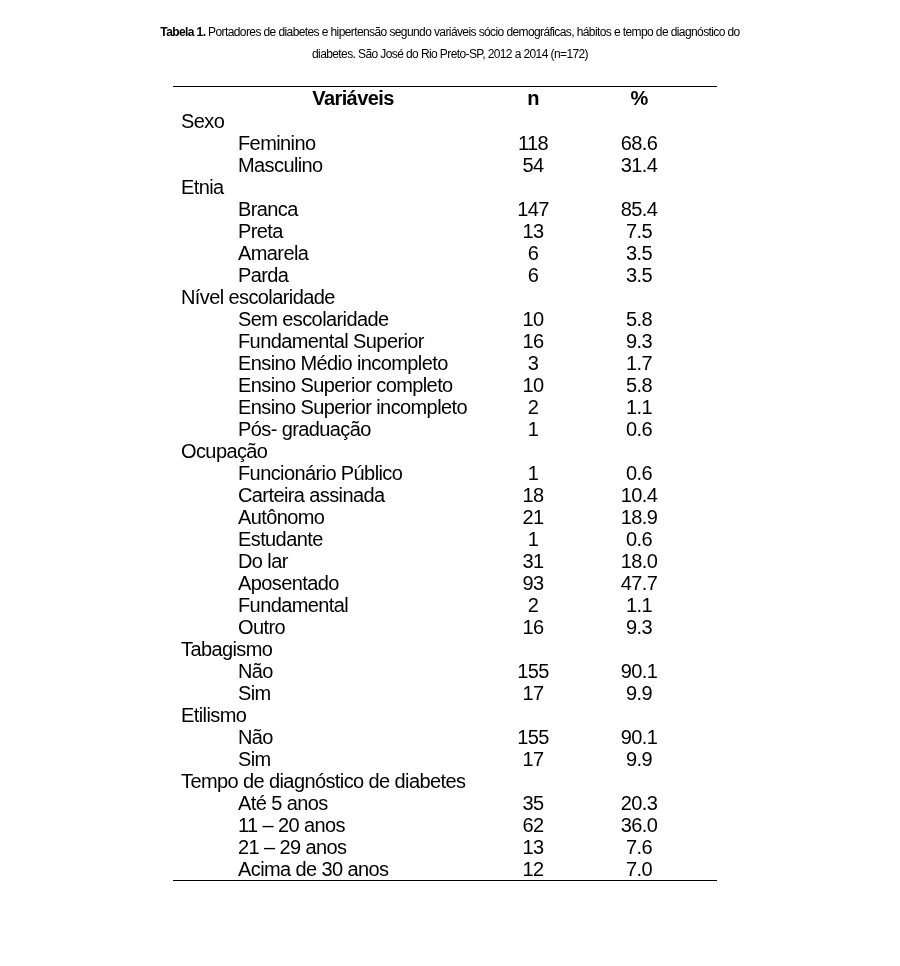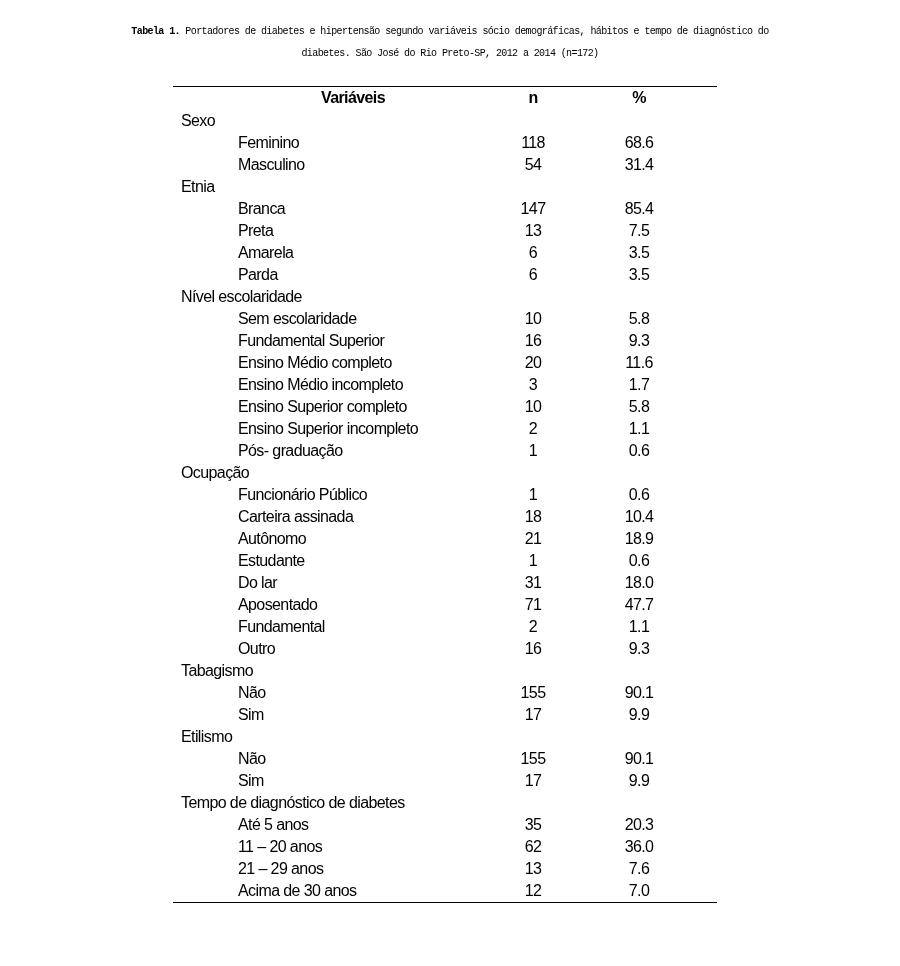--- a/index.html
+++ b/index.html
@@ -2,32 +2,31 @@
 <html><head>
 <meta charset="utf-8">
 <style>
   html, body { margin: 0; padding: 0; background: #ffffff; }
   body {
     width: 900px; height: 966px; position: relative; overflow: hidden;
     font-family: "Liberation Sans", sans-serif; color: #000;
   }
   .caption {
     position: absolute; left: 0; top: 21px; width: 900px;
-    text-align: center; font-size: 10px; line-height: 22px;
+    text-align: center; font-size: 12px; line-height: 22px;
     letter-spacing: -0.6px;
-    font-family: Liberation Mono, monospace;
   }
   .caption b { font-weight: bold; }
   .table-wrap {
     position: absolute; left: 173px; top: 86px; width: 544px;
   }
   .rule-top { border-top: 1px solid #000; width: 544px; }
   .rule-bottom { border-top: 1px solid #000; width: 544px; }
   .row {
-    position: relative; height: 22px; font-size: 16px; line-height: 22px;
+    position: relative; height: 22px; font-size: 20px; line-height: 22px;
     letter-spacing: -0.6px;
   }
   .row .label { position: absolute; left: 8px; white-space: nowrap; }
   .row.sub .label { left: 65px; text-align: center; }
   .row .n { position: absolute; left: 330px; width: 60px; text-align: center; }
   .row .pct { position: absolute; left: 436px; width: 60px; text-align: center; }
   .row.header .label { left: 0; width: 360px; text-align: center; font-weight: bold; }
   .row.header .n, .row.header .pct { font-weight: bold; }
   .row.header { height: 23px; }
 </style>
@@ -90,25 +89,20 @@
         <span class="label">Sem escolaridade</span>
         <span class="n">10</span>
         <span class="pct">5.8</span>
       </div>
       <div class="row sub">
         <span class="label">Fundamental Superior</span>
         <span class="n">16</span>
         <span class="pct">9.3</span>
       </div>
       <div class="row sub">
-        <span class="label">Ensino Médio completo</span>
-        <span class="n">20</span>
-        <span class="pct">11.6</span>
-      </div>
-      <div class="row sub">
         <span class="label">Ensino Médio incompleto</span>
         <span class="n">3</span>
         <span class="pct">1.7</span>
       </div>
       <div class="row sub">
         <span class="label">Ensino Superior completo</span>
         <span class="n">10</span>
         <span class="pct">5.8</span>
       </div>
       <div class="row sub">
@@ -144,21 +138,21 @@
         <span class="n">1</span>
         <span class="pct">0.6</span>
       </div>
       <div class="row sub">
         <span class="label">Do lar</span>
         <span class="n">31</span>
         <span class="pct">18.0</span>
       </div>
       <div class="row sub">
         <span class="label">Aposentado</span>
-        <span class="n">71</span>
+        <span class="n">93</span>
         <span class="pct">47.7</span>
       </div>
       <div class="row sub">
         <span class="label">Fundamental</span>
         <span class="n">2</span>
         <span class="pct">1.1</span>
       </div>
       <div class="row sub">
         <span class="label">Outro</span>
         <span class="n">16</span>

